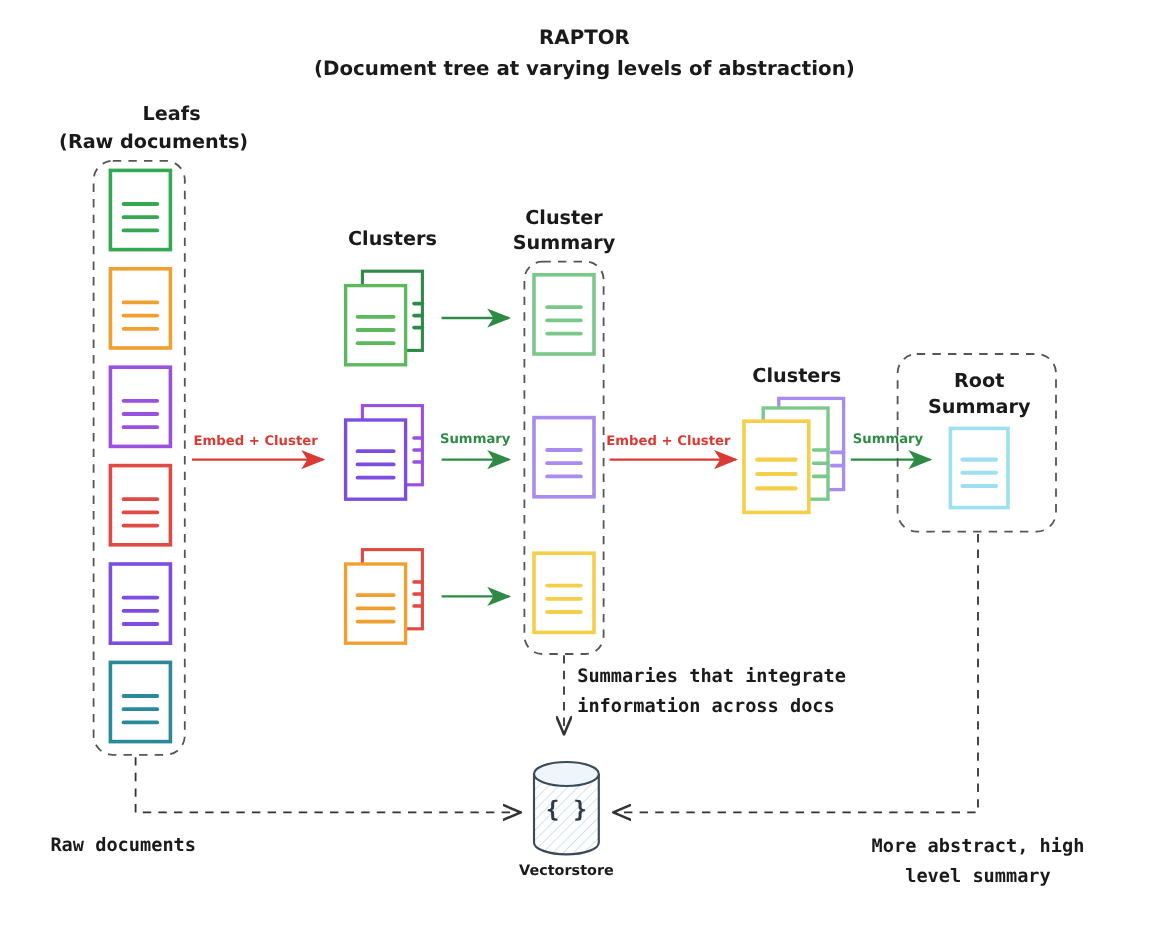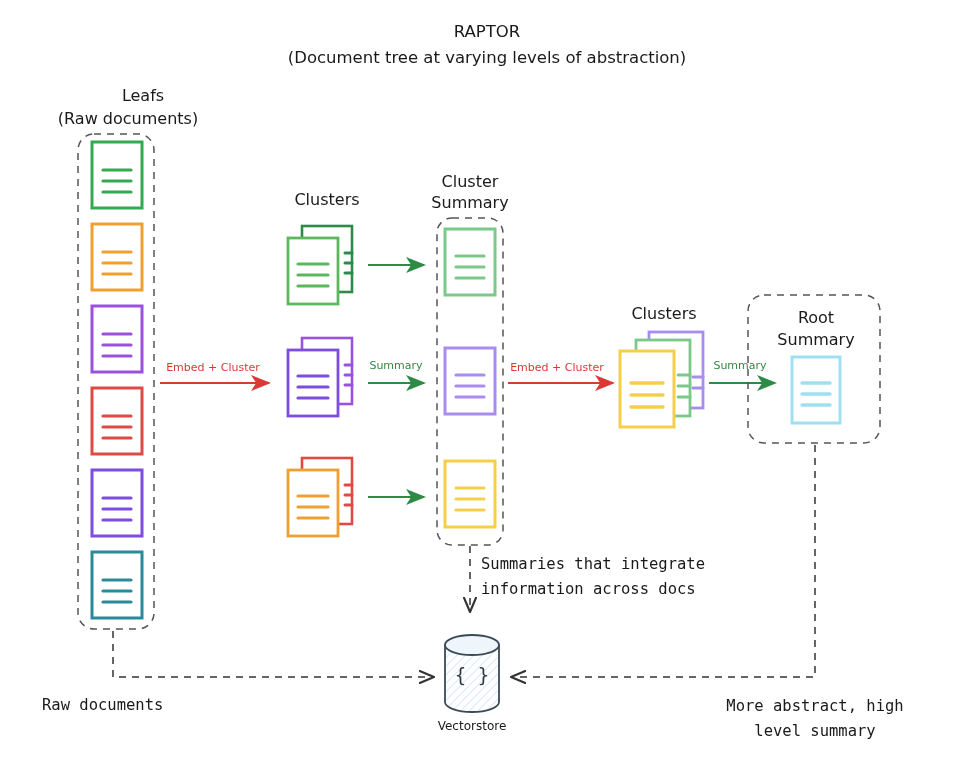--- a/index.html
+++ b/index.html
@@ -1,18 +1,18 @@
 <!DOCTYPE html>
 <html><head>
 <meta charset="utf-8">
 <style>
   html,body{margin:0;padding:0;background:#ffffff;}
   body{width:975px;height:771px;position:relative;overflow:hidden;
        font-family:"DejaVu Sans",sans-serif;color:#1a1a1a;}
-  #stage{position:absolute;left:0;top:0;width:975px;height:640px;}
+  #stage{position:absolute;left:0;top:0;width:975px;height:640px;font-weight:bold;}
   svg#canvas{position:absolute;left:0;top:0;width:975px;height:771px;}
   .hand{font-family:"DejaVu Sans",sans-serif;}
   .mono{font-family:"DejaVu Sans Mono","Liberation Mono",monospace;}
   text{dominant-baseline:middle;}
 </style>
 </head>
 <body>
 
 <div id="stage">
 <svg id="canvas" viewBox="0 0 975 771" xmlns="http://www.w3.org/2000/svg">

